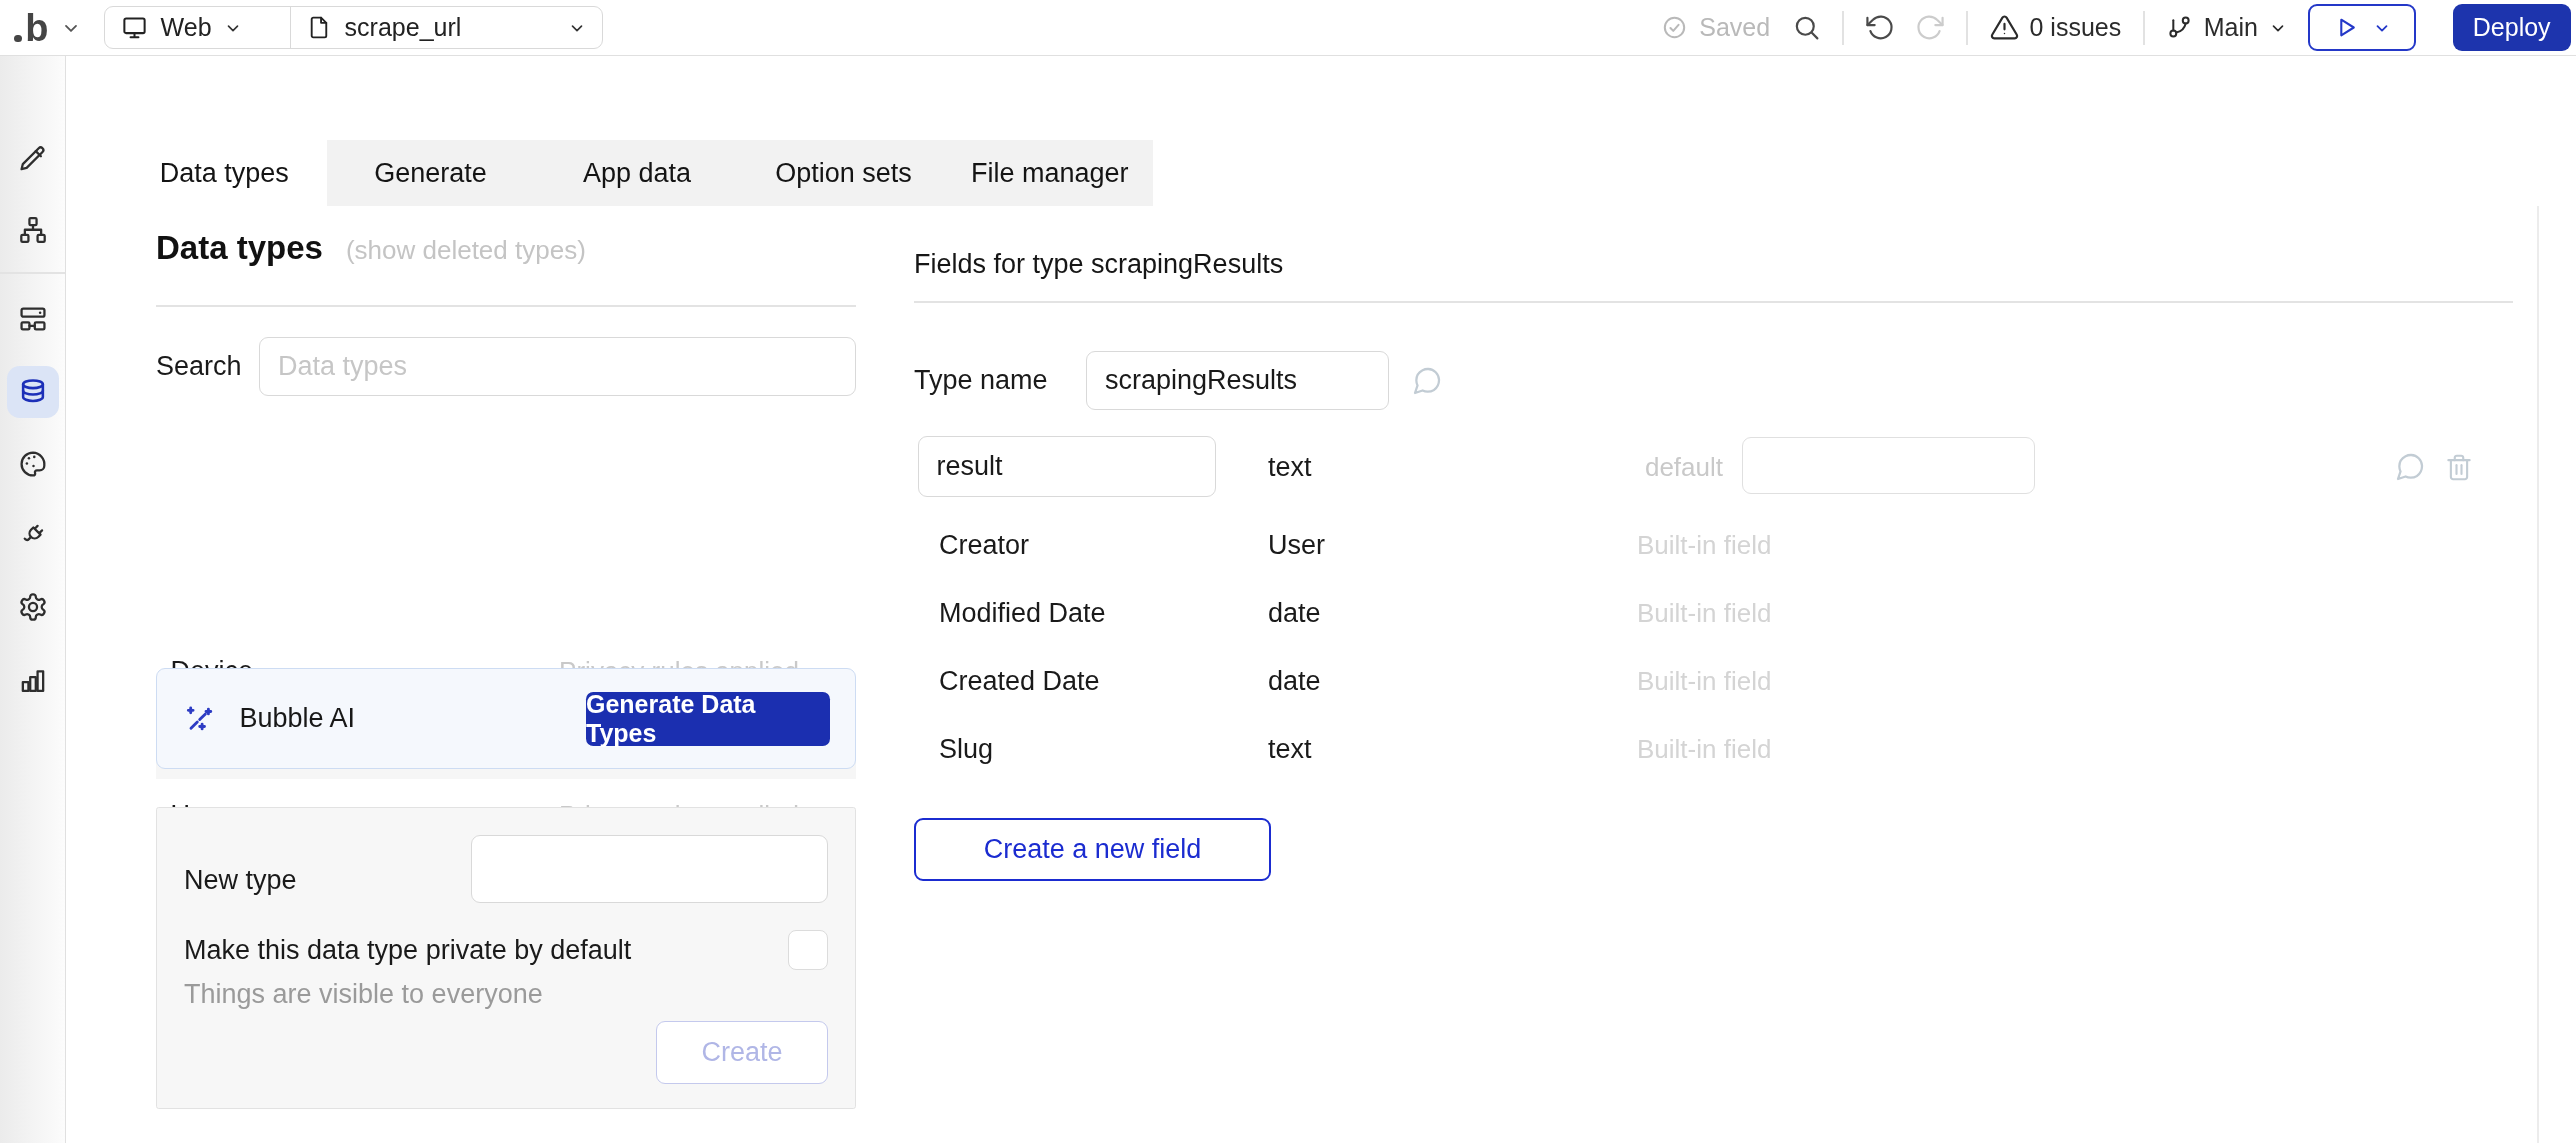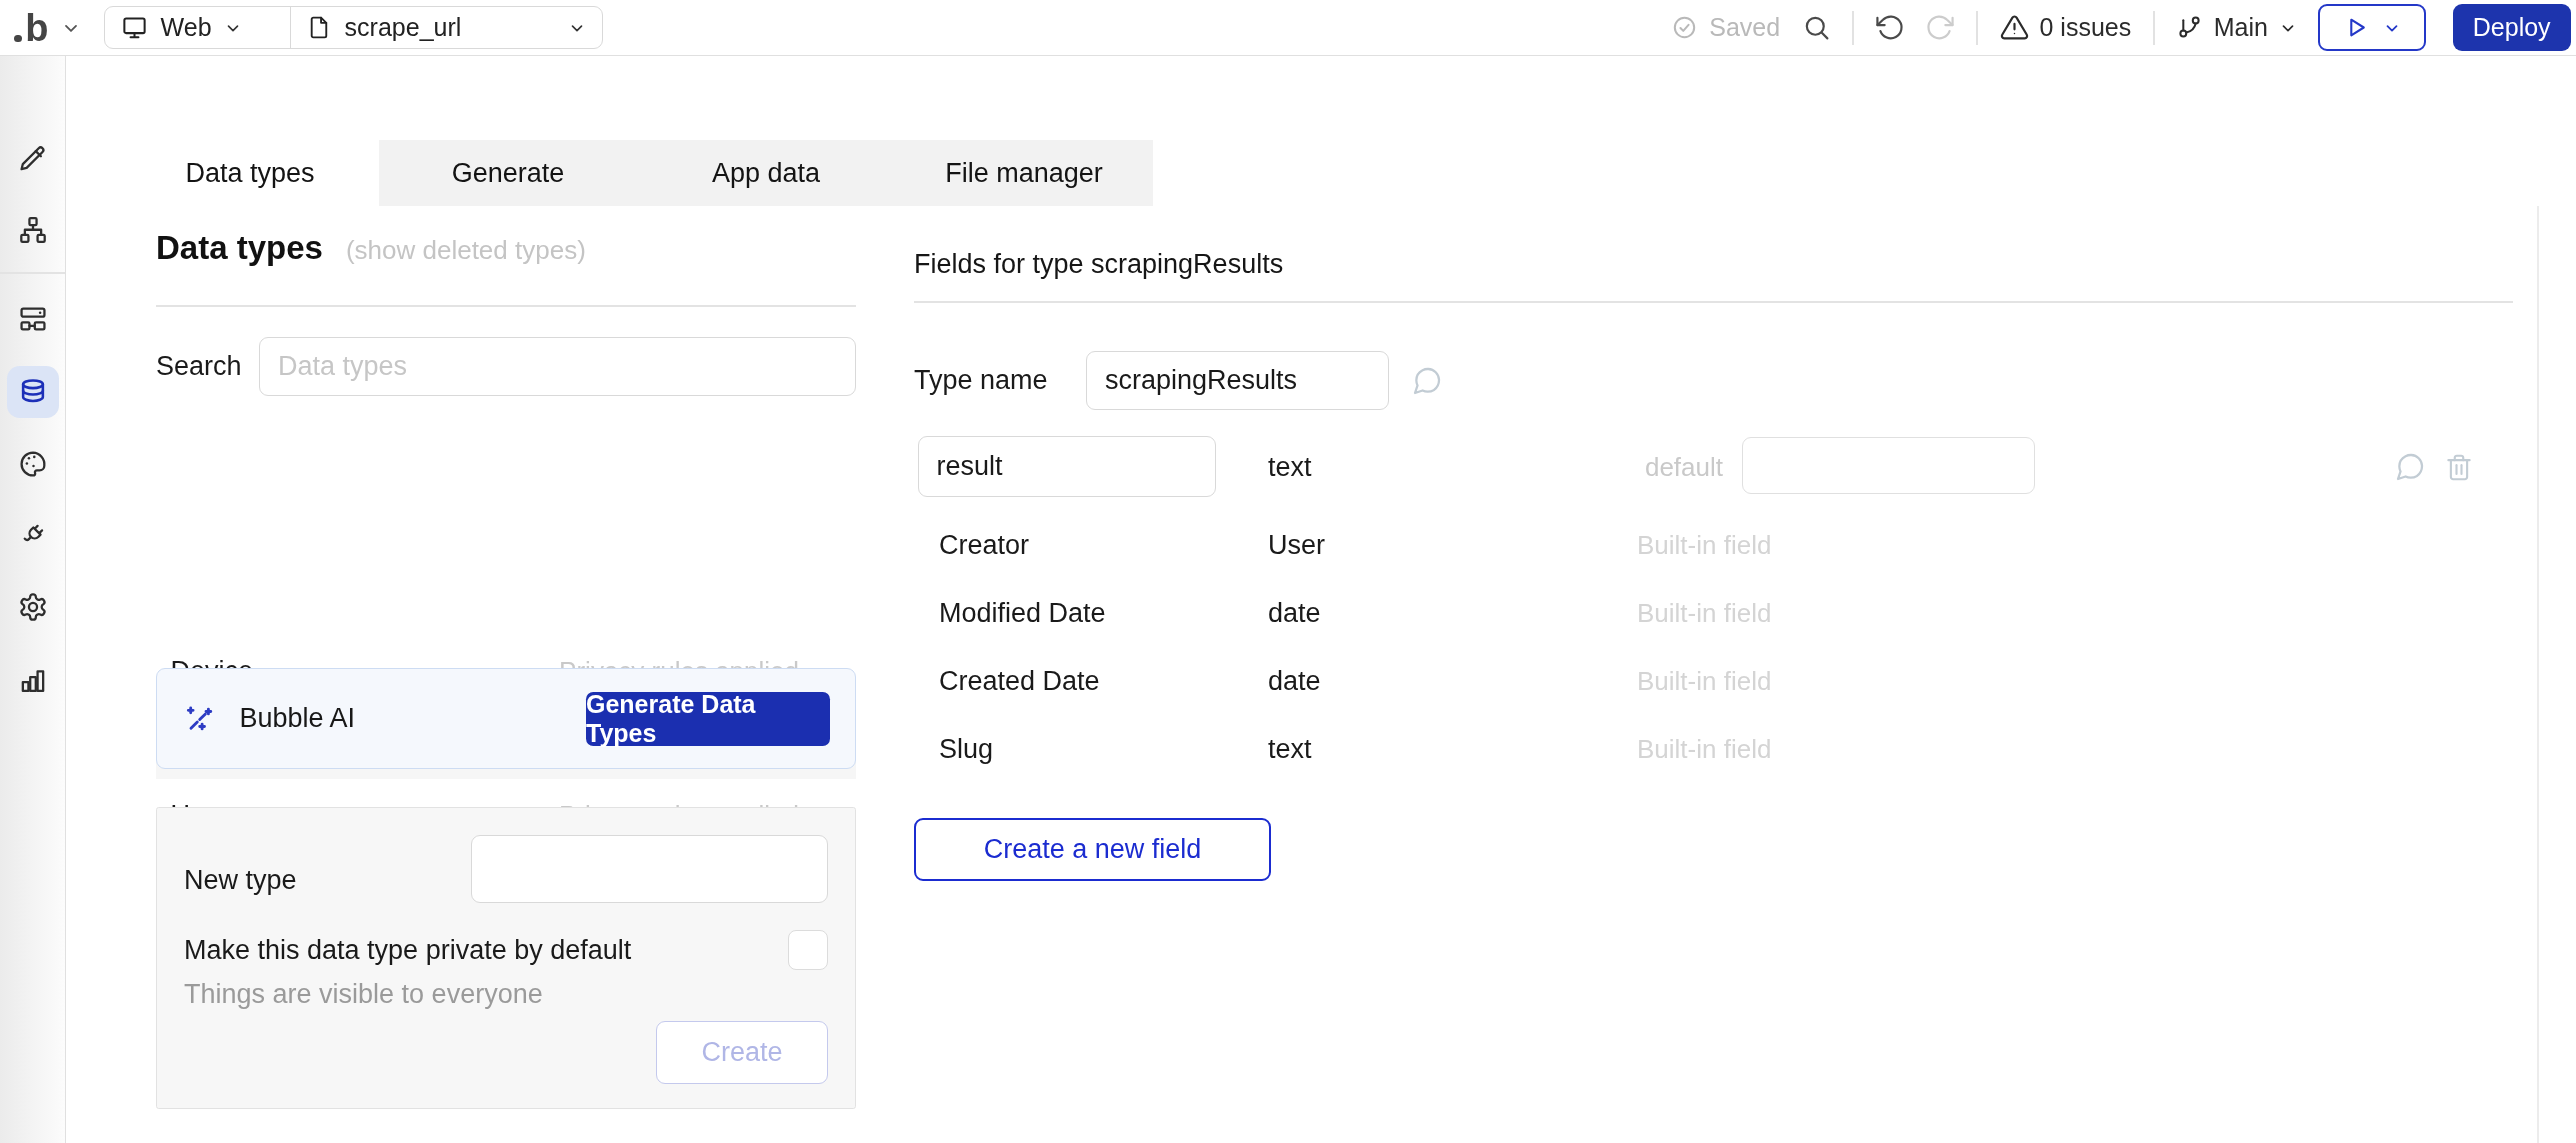--- a/index.html
+++ b/index.html
@@ -37,21 +37,21 @@
   .saved { color:#b9b9b9; }
   .tb-divider { width:1.8px; height:34px; background:#e2e2e2; }
   .icon-btn { display:flex; align-items:center; justify-content:center; color:#4a4a4a; }
   .icon-btn.disabled { color:#cccccc; }
   .preview-btn {
     width:108px; height:47px; border:2.7px solid #2438c8; border-radius:9px;
     background:#fff; color:#2438c8; display:flex; align-items:center; justify-content:center; gap:14.4px;
   }
   .deploy-btn {
     height:47px; padding:0 20px; background:#1d34ad; border-radius:9px;
-    color:#fff; font-size:25px; display:flex; align-items:center; margin-left:5px;
+    color:#fff; font-size:25px; display:flex; align-items:center; margin-left:15px;
   }
 
   
   .sidebar {
     position:absolute; top:56px; left:0; bottom:0; width:66px;
     background:linear-gradient(to right, #ebebeb, #fcfcfc);
     border-right:1.8px solid #e0e0e0; z-index:5;
   }
   .side-item { position:absolute; left:50%; transform:translate(-50%,-50%); color:#2e2e2e; }
   .side-active {
@@ -314,20 +314,23 @@
   <div class="tab active">
       <span>Data types</span>
     </div>
   <div class="tab">
       <span>Generate</span>
     </div>
   <div class="tab">
       <span>App data</span>
     </div>
   <div class="tab">
+      <span>Option sets</span>
+    </div>
+  <div class="tab">
       <span>File manager</span>
     </div>
 </div>
 
 <div class="content-right-border"></div>
 
 <div class="lp">
   <div class="lp-heading">
     <span class="lp-title">Data types</span>
     <span class="lp-deleted">(show deleted types)</span>

